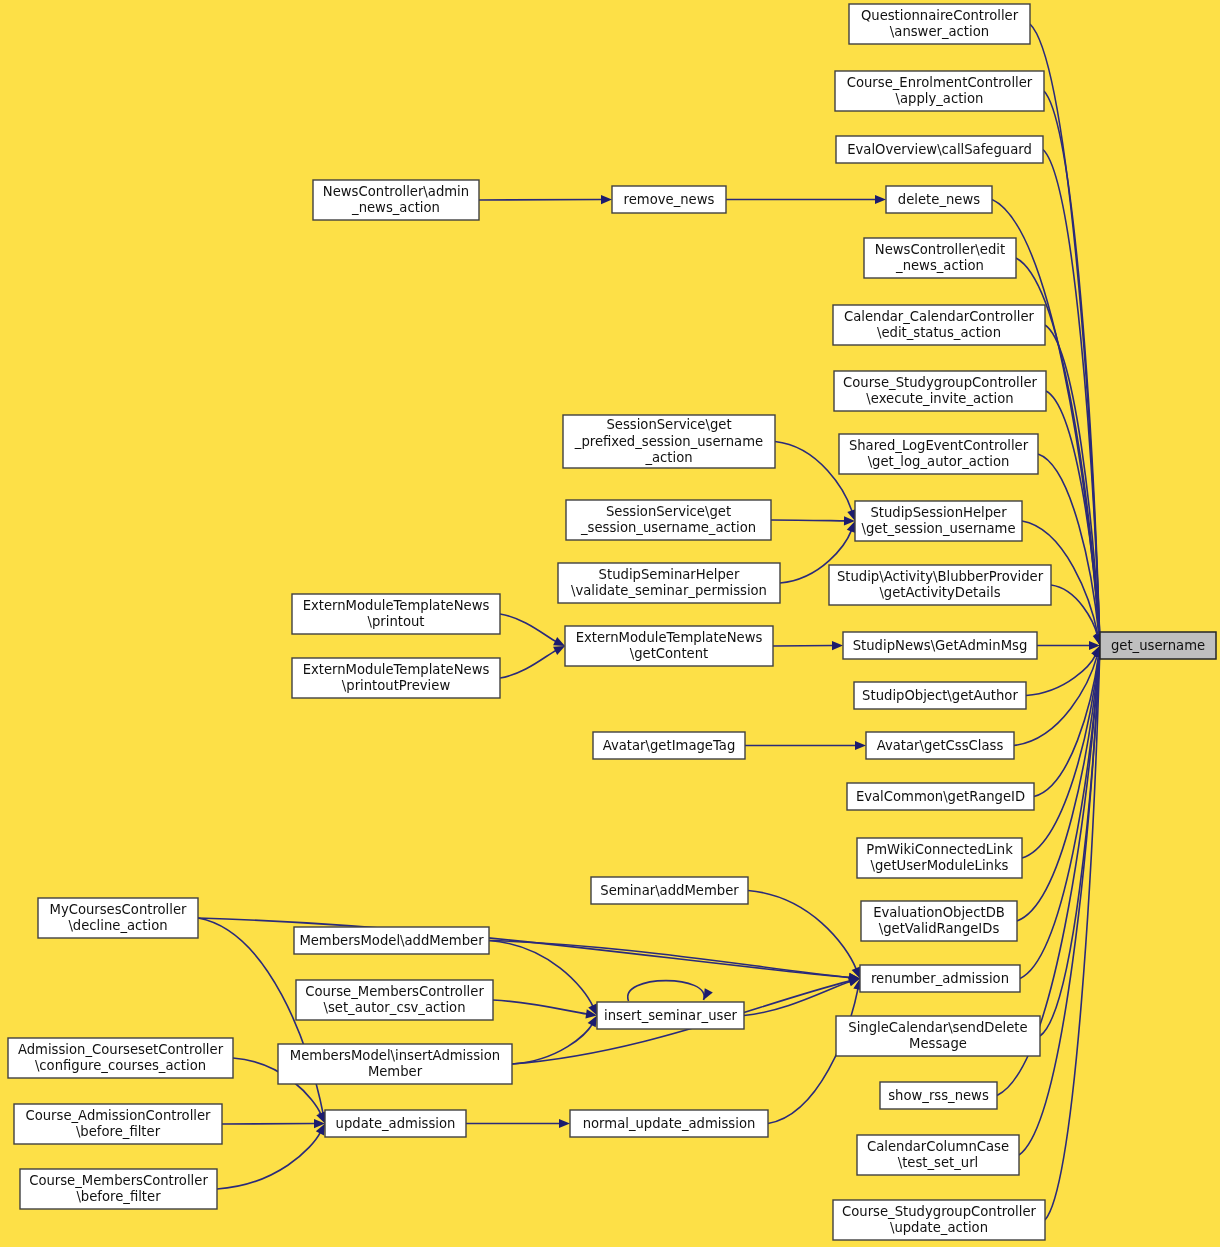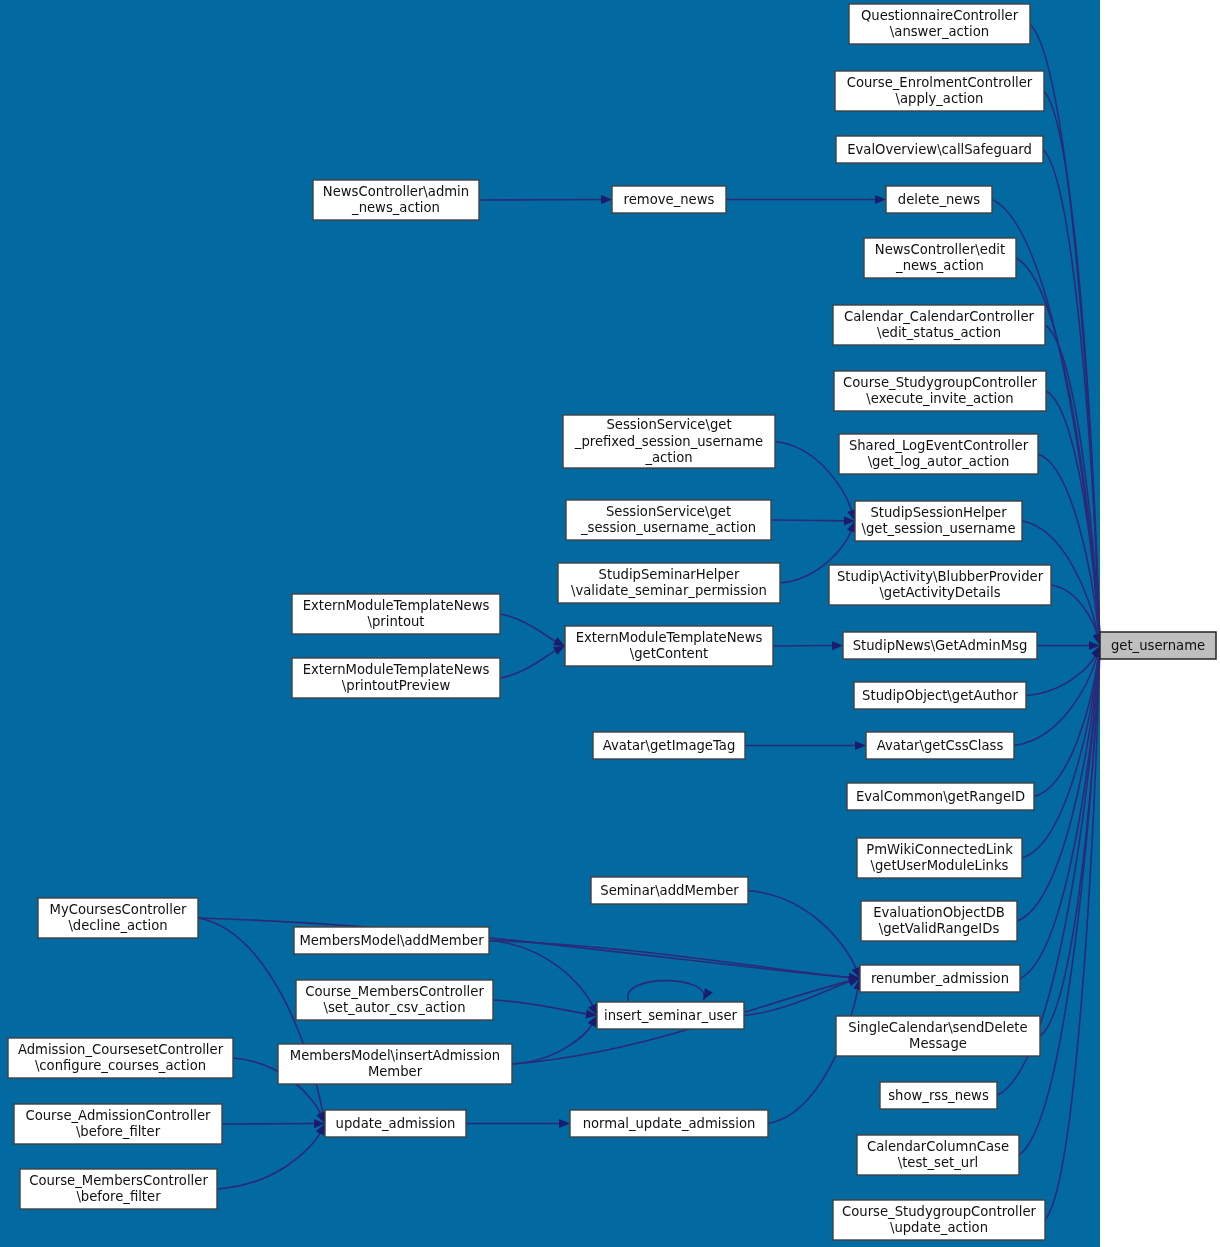--- a/index.html
+++ b/index.html
@@ -2,23 +2,23 @@
 <html><head>
 <meta charset="utf-8">
 <style>
   html, body {
     margin: 0;
     padding: 0;
     background: #ffffff;
   }
   #canvas-wrap {
     position: relative;
-    width: 1100px;
+    width: 1220px;
     height: 1247px;
-    background: #0369a1;
+    background: #fde047;
     font-family: "DejaVu Sans", sans-serif;
   }
   svg.graph {
     position: absolute;
     top: 0;
     left: 0;
     width: 1220px;
     height: 1247px;
     overflow: visible;
   }

